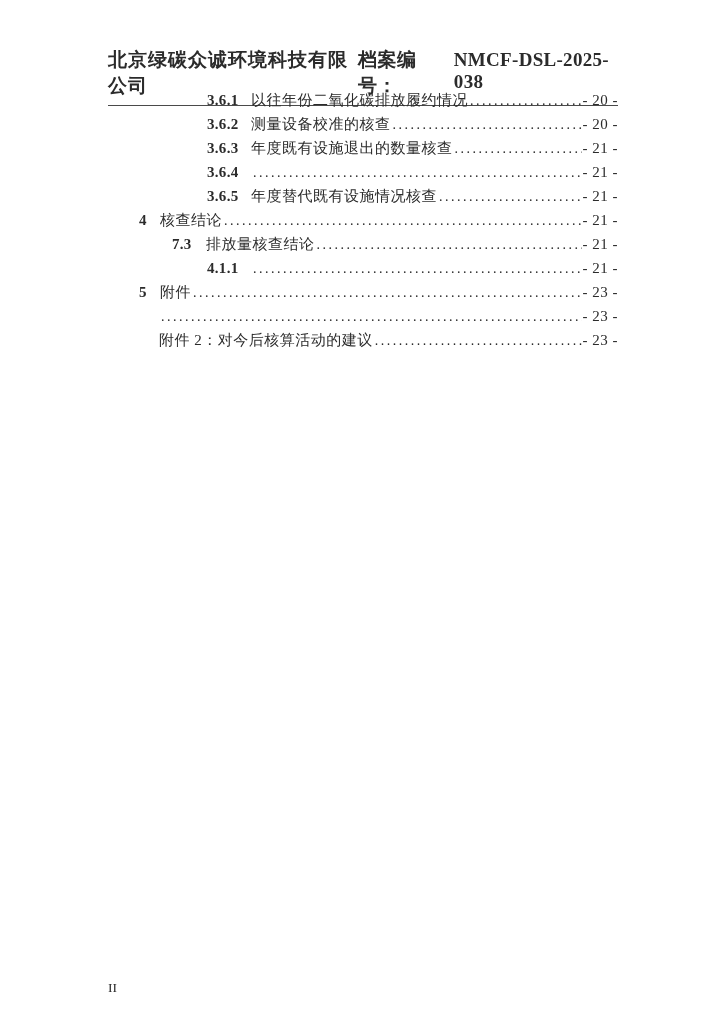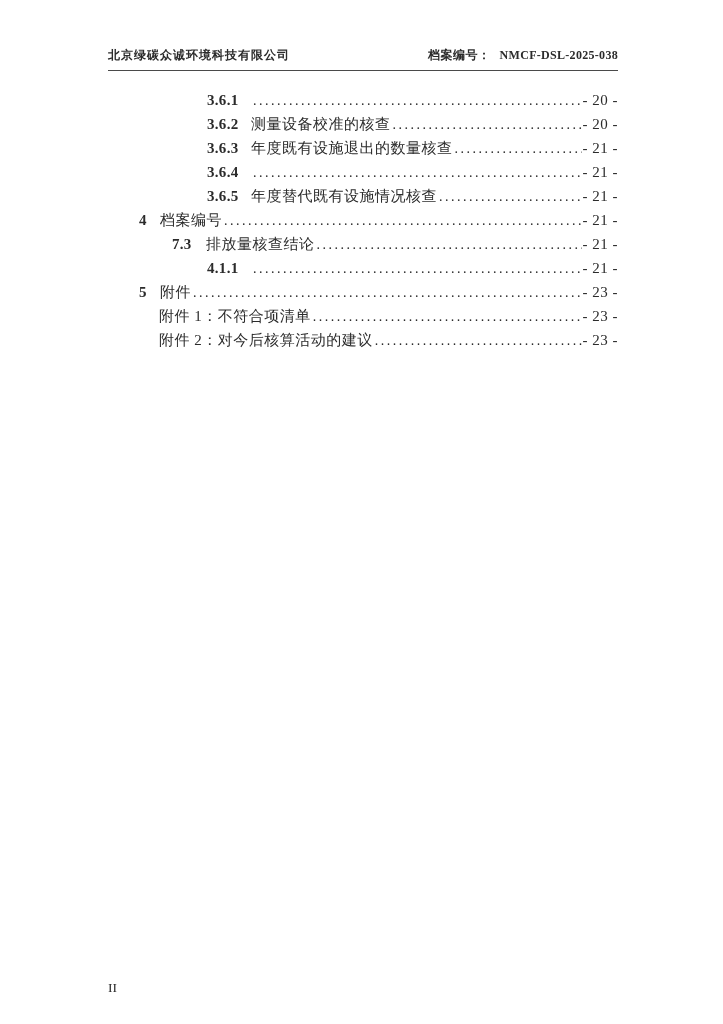--- a/index.html
+++ b/index.html
@@ -18,21 +18,21 @@
     color:var(--text);
     overflow:hidden;
   }
   
   .header{
     position:absolute;
     top:47px;left:108px;width:510px;
     display:flex;justify-content:space-between;align-items:center;
     padding-bottom:6px;
     border-bottom:1.5px solid var(--line);
-    font-size:12px;
+    font-size:19px;
     font-weight:bold;
     letter-spacing:1px;
   }
   .header-right{display:flex;align-items:baseline;gap:9px;letter-spacing:0.5px;}
   .doc-no{letter-spacing:0.3px;}
   
   .toc{
     position:absolute;
     top:88px;left:108px;width:510px;
     font-size:15px;
@@ -82,20 +82,21 @@
     <span class="company">北京绿碳众诚环境科技有限公司</span>
     <span class="header-right">
       <span>档案编号：</span>
       <span class="doc-no">NMCF-DSL-2025-038</span>
     </span>
   </div>
 
   <div class="toc">
       <div class="toc-row lvl3">
       <span class="num">3.6.1</span>
+      <span class="title">以往年份二氧化碳排放履约情况</span>
       <span class="leader"></span>
       <span class="pg">- 20 -</span>
     </div>
       <div class="toc-row lvl3">
       <span class="num">3.6.2</span>
       <span class="title">测量设备校准的核查</span>
       <span class="leader"></span>
       <span class="pg">- 20 -</span>
     </div>
       <div class="toc-row lvl3">
@@ -110,21 +111,21 @@
       <span class="pg">- 21 -</span>
     </div>
       <div class="toc-row lvl3">
       <span class="num">3.6.5</span>
       <span class="title">年度替代既有设施情况核查</span>
       <span class="leader"></span>
       <span class="pg">- 21 -</span>
     </div>
       <div class="toc-row lvl1">
       <span class="num">4</span>
-      <span class="title">档案编号</span>
+      <span class="title">核查结论</span>
       <span class="leader"></span>
       <span class="pg">- 21 -</span>
     </div>
       <div class="toc-row lvl2">
       <span class="num">7.3</span>
       <span class="title">排放量核查结论</span>
       <span class="leader"></span>
       <span class="pg">- 21 -</span>
     </div>
       <div class="toc-row lvl3">
@@ -133,21 +134,20 @@
       <span class="pg">- 21 -</span>
     </div>
       <div class="toc-row lvl1">
       <span class="num">5</span>
       <span class="title">附件</span>
       <span class="leader"></span>
       <span class="pg">- 23 -</span>
     </div>
       <div class="toc-row annex">
 
-      <span class="title">附件 1：不符合项清单</span>
       <span class="leader"></span>
       <span class="pg">- 23 -</span>
     </div>
       <div class="toc-row annex">
 
       <span class="title">附件 2：对今后核算活动的建议</span>
       <span class="leader"></span>
       <span class="pg">- 23 -</span>
     </div>
     </div>

